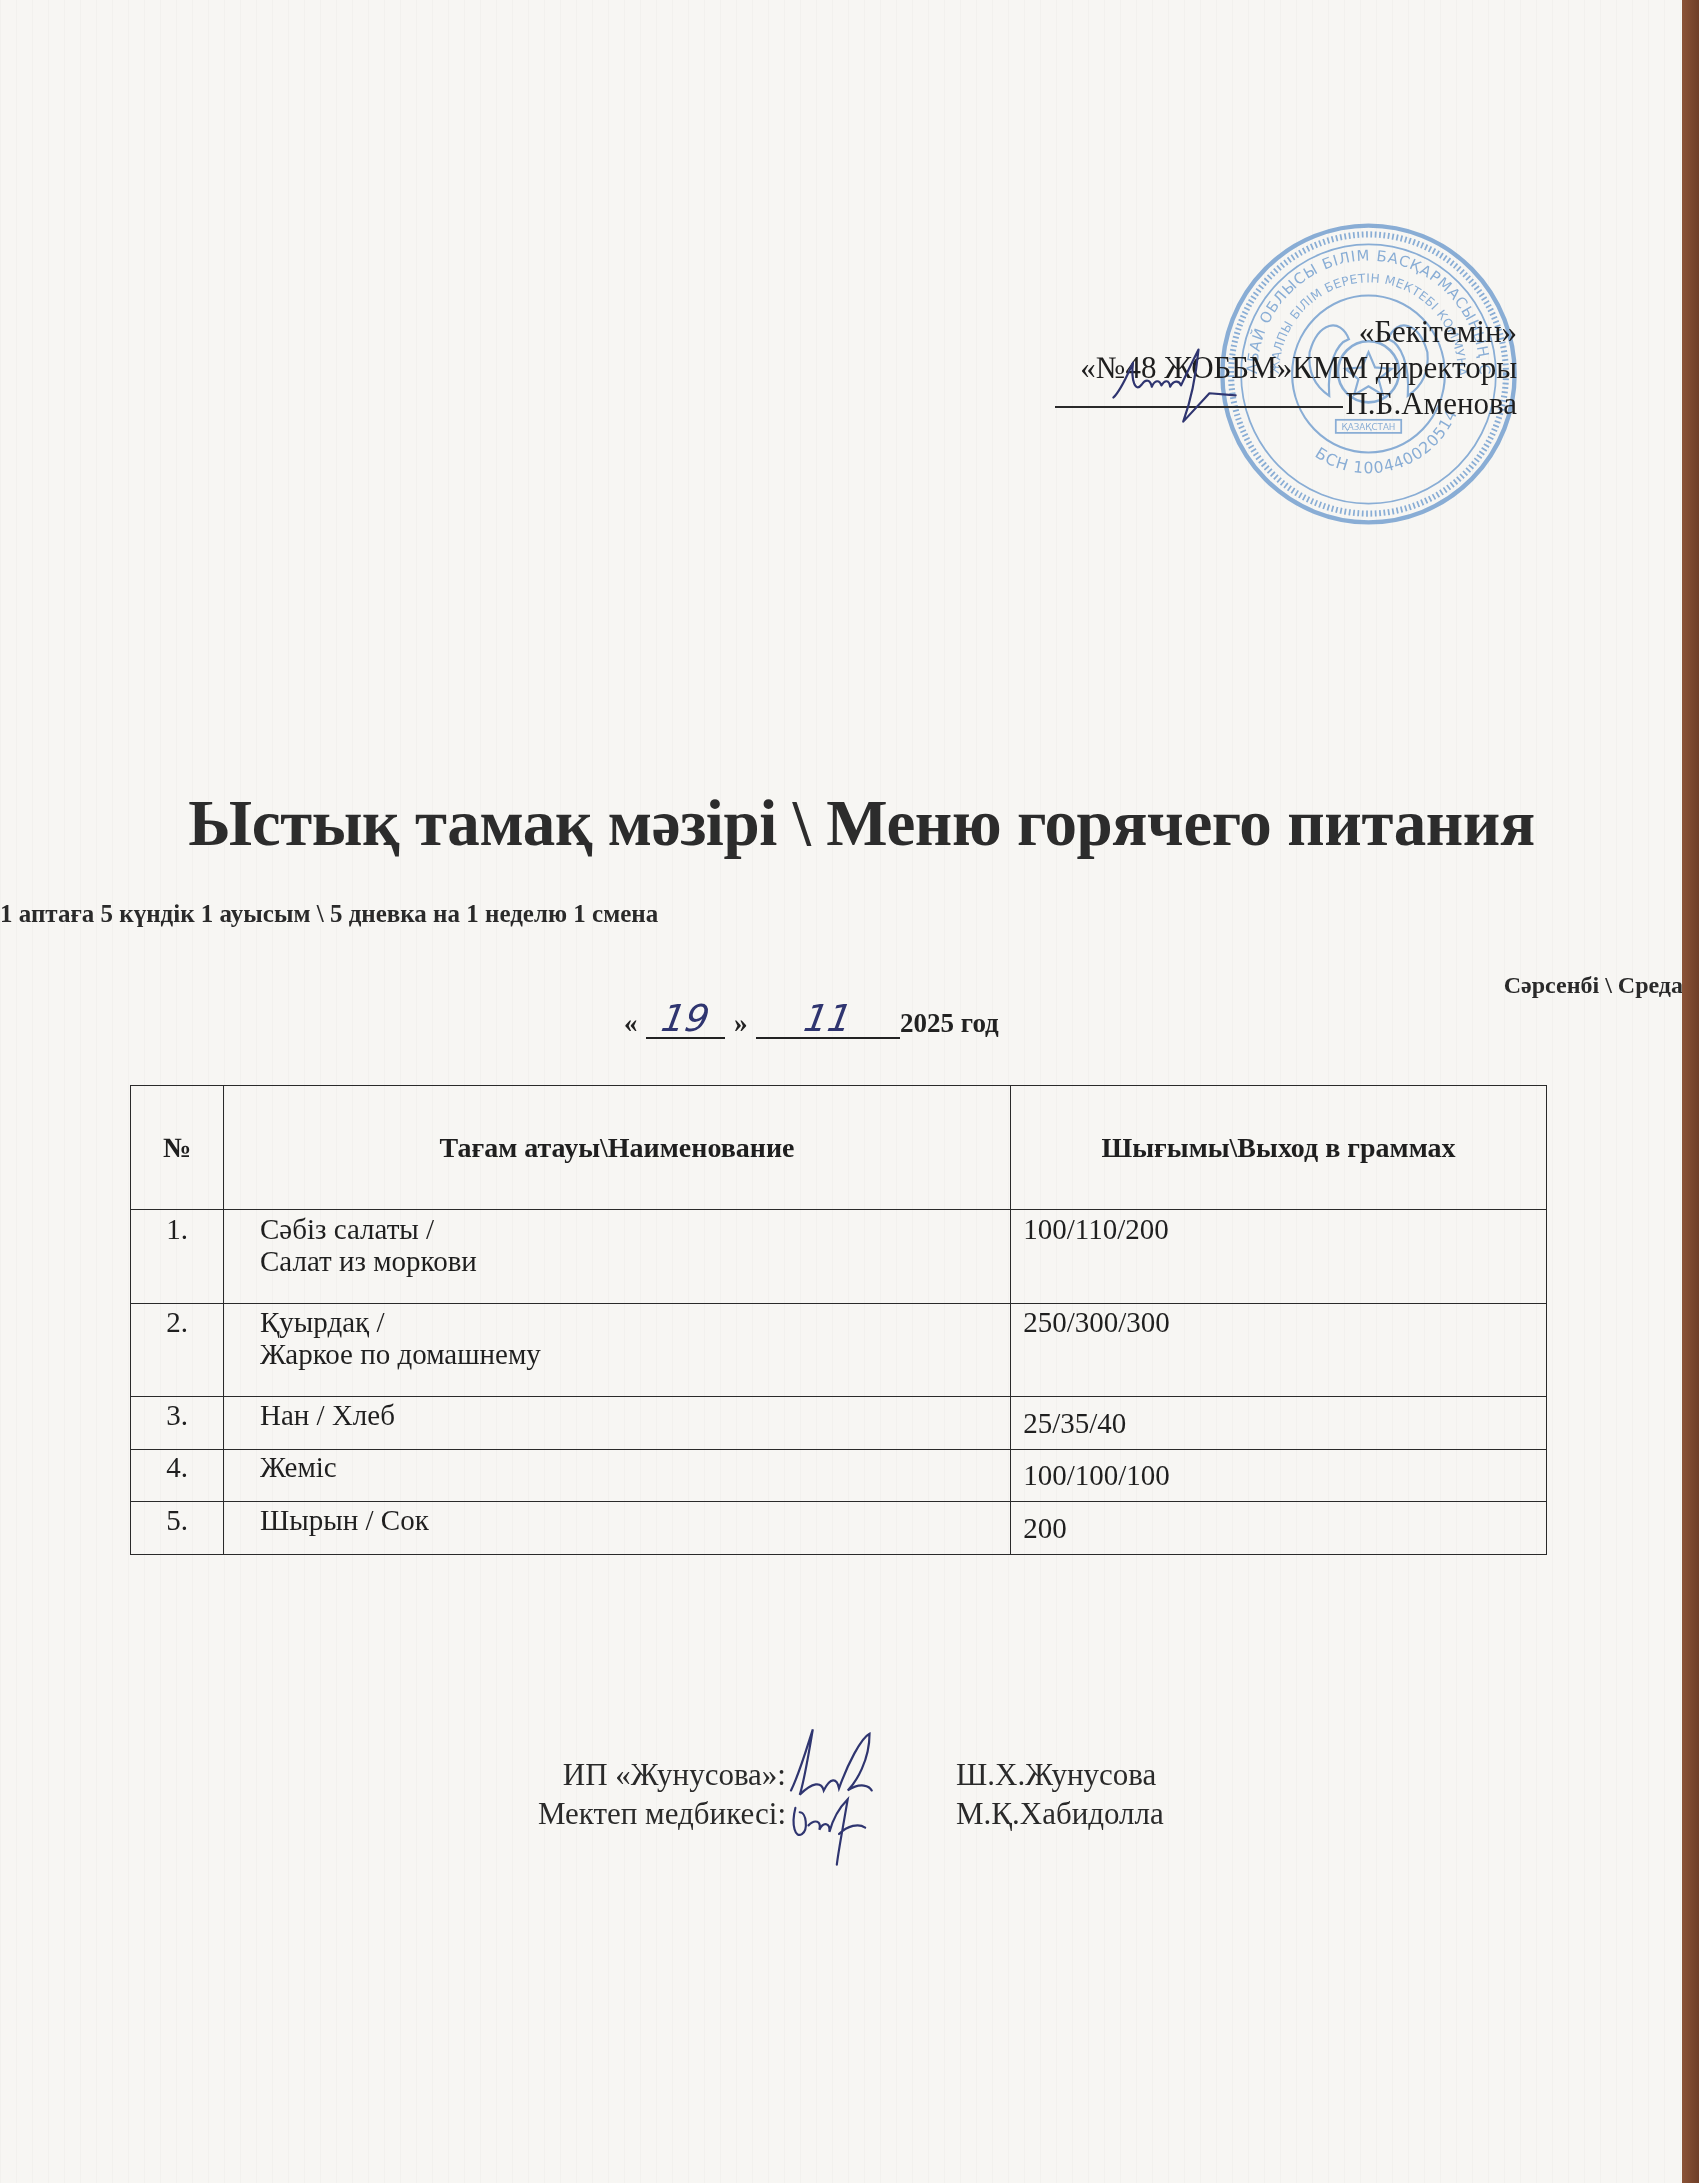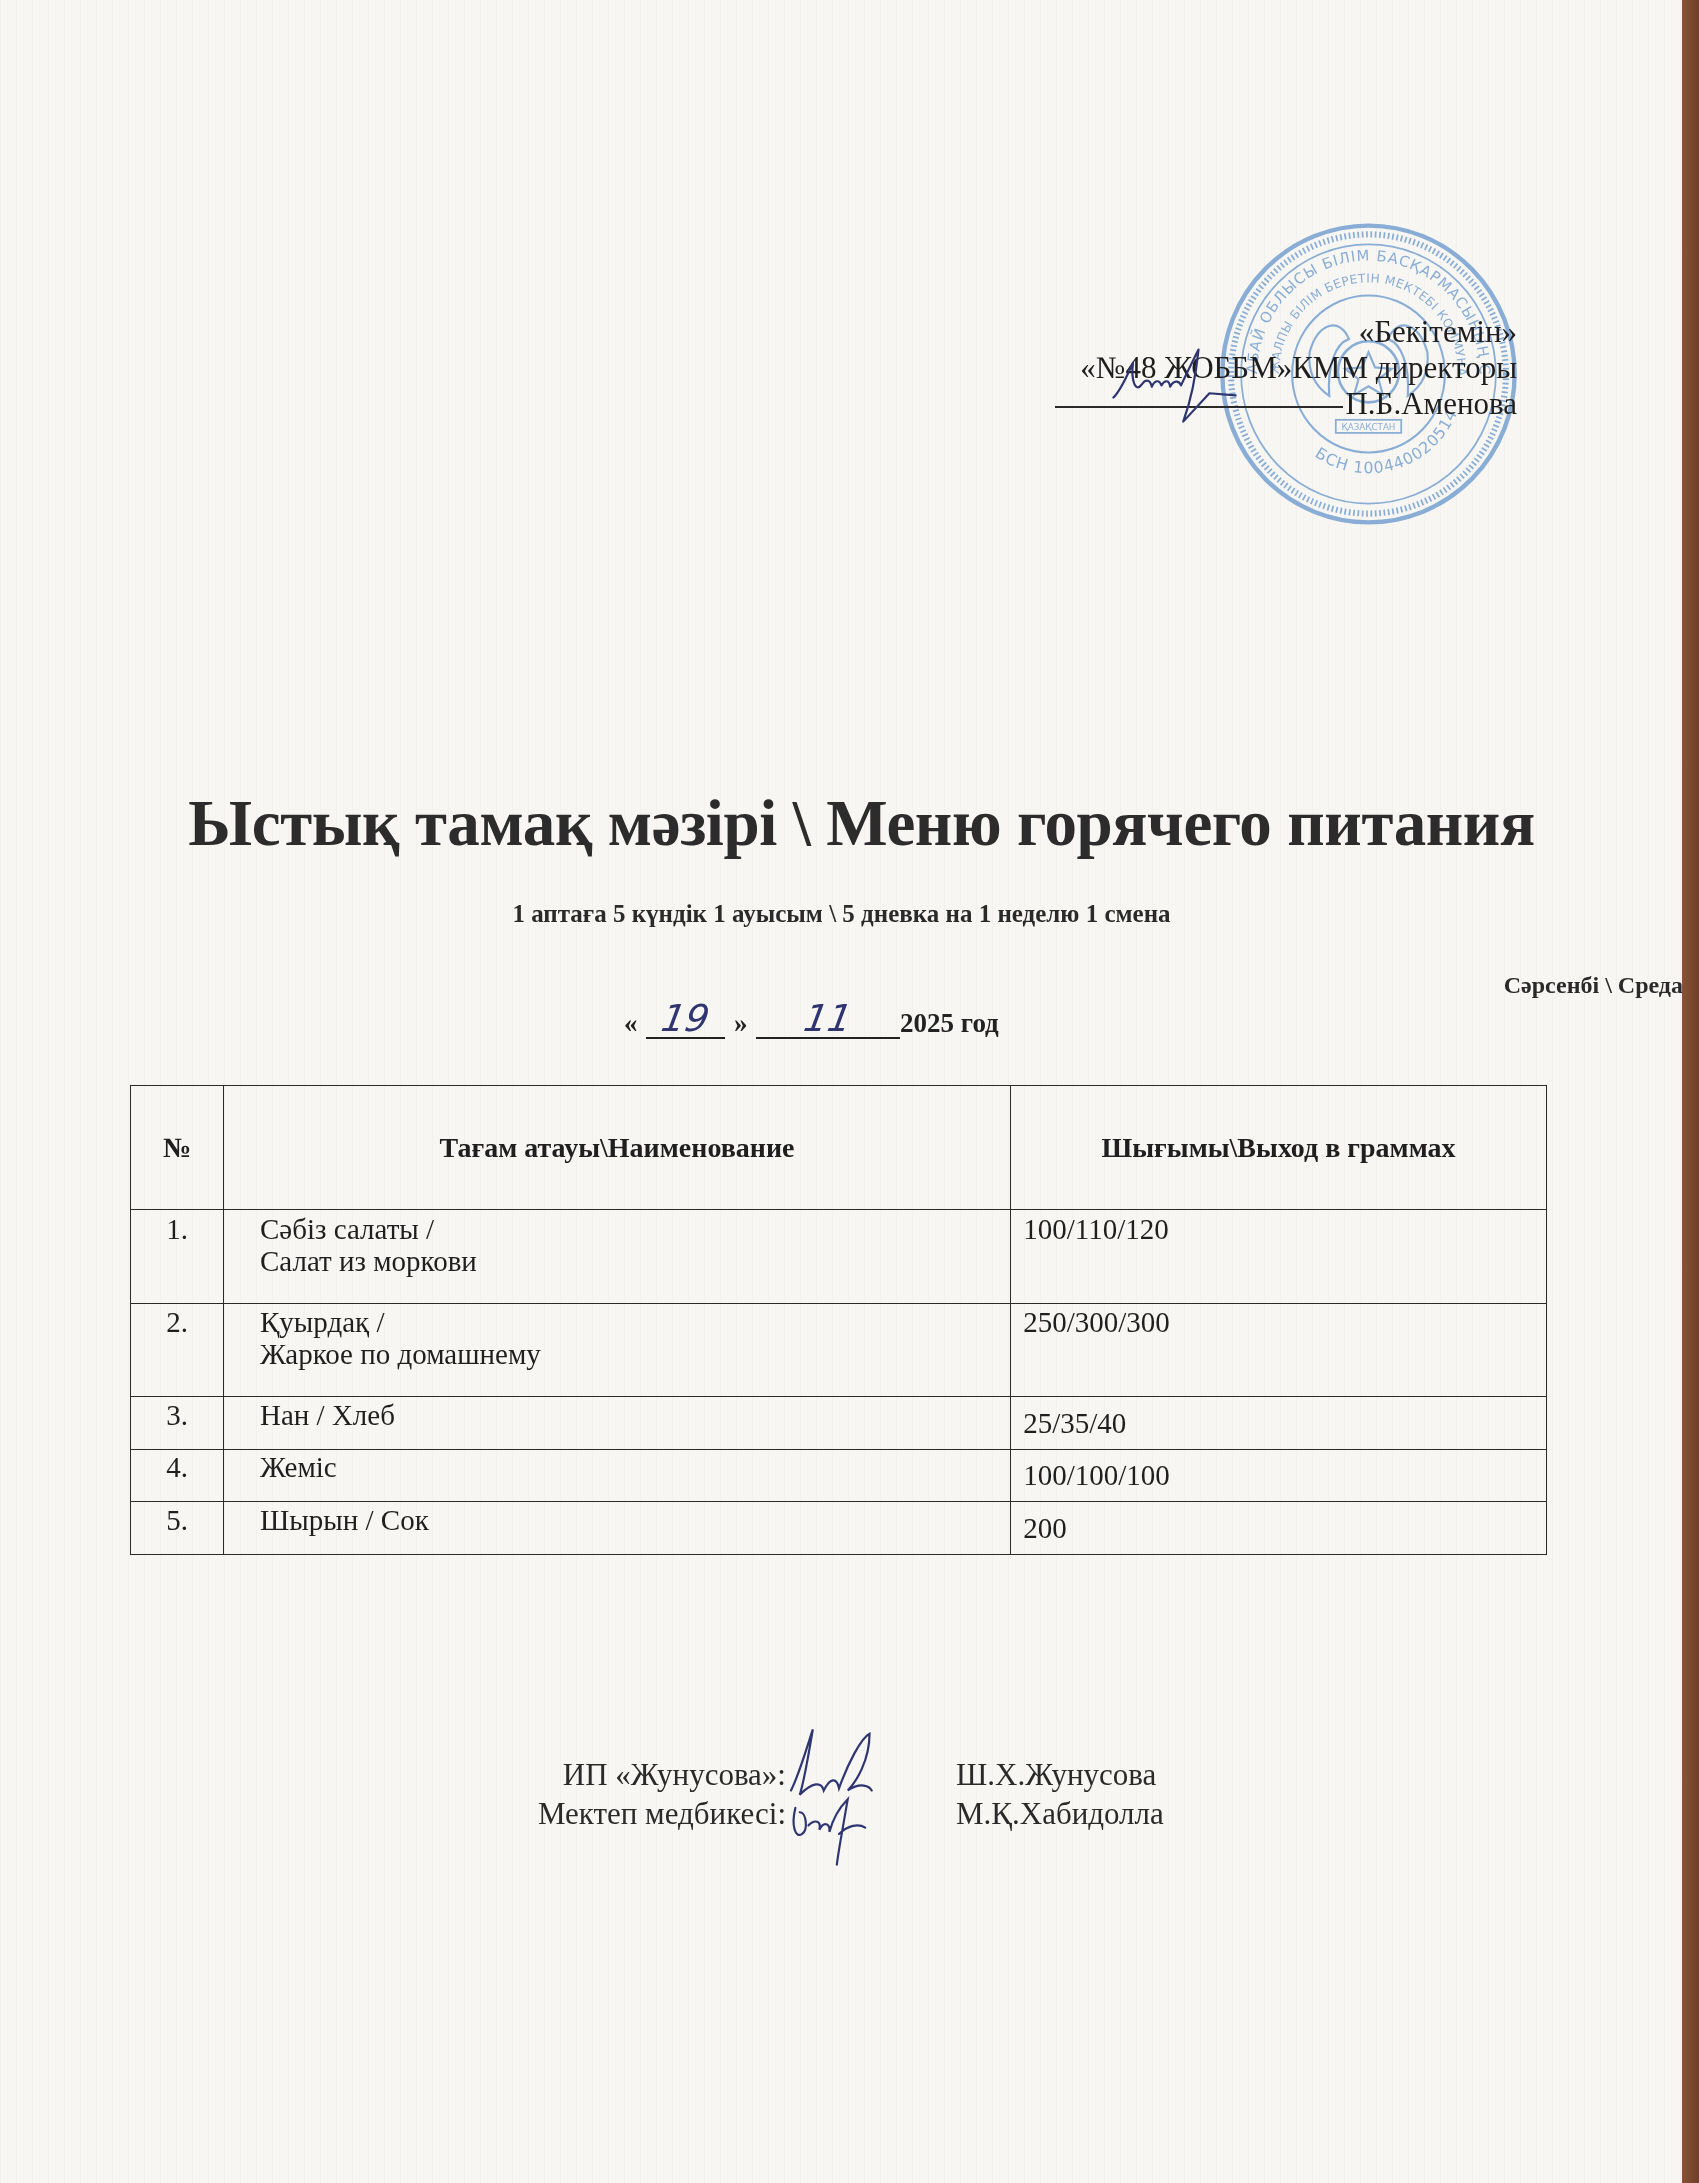--- a/index.html
+++ b/index.html
@@ -88,21 +88,21 @@
       font-weight: bold;
       color: #2c2c2c;
       letter-spacing: -0.4px;
       margin-left: 20px;
     }
     .subtitle {
       position: absolute;
       left: 0;
       width: 1683px;
       top: 900px;
-      text-align: center;
+      text-align: left;
       font-size: 25px;
       font-weight: bold;
       color: #2a2a2a;
     }
     .day {
       position: absolute;
       left: 0;
       width: 1683px;
       top: 972px;
       text-align: right;
@@ -279,21 +279,21 @@
         <th>Шығымы\Выход в граммах</th>
       </tr>
     </thead>
     <tbody>
       <tr class="r-tall">
         <td class="num">1.</td>
         <td class="name">
           <div>Сәбіз салаты /</div>
           <div>Салат из моркови</div>
         </td>
-        <td class="yield">100/110/120</td>
+        <td class="yield">100/110/200</td>
       </tr>
       <tr class="r-tall">
         <td class="num">2.</td>
         <td class="name">
           <div>Қуырдақ /</div>
           <div>Жаркое по домашнему</div>
         </td>
         <td class="yield">250/300/300</td>
       </tr>
       <tr class="r-short">

